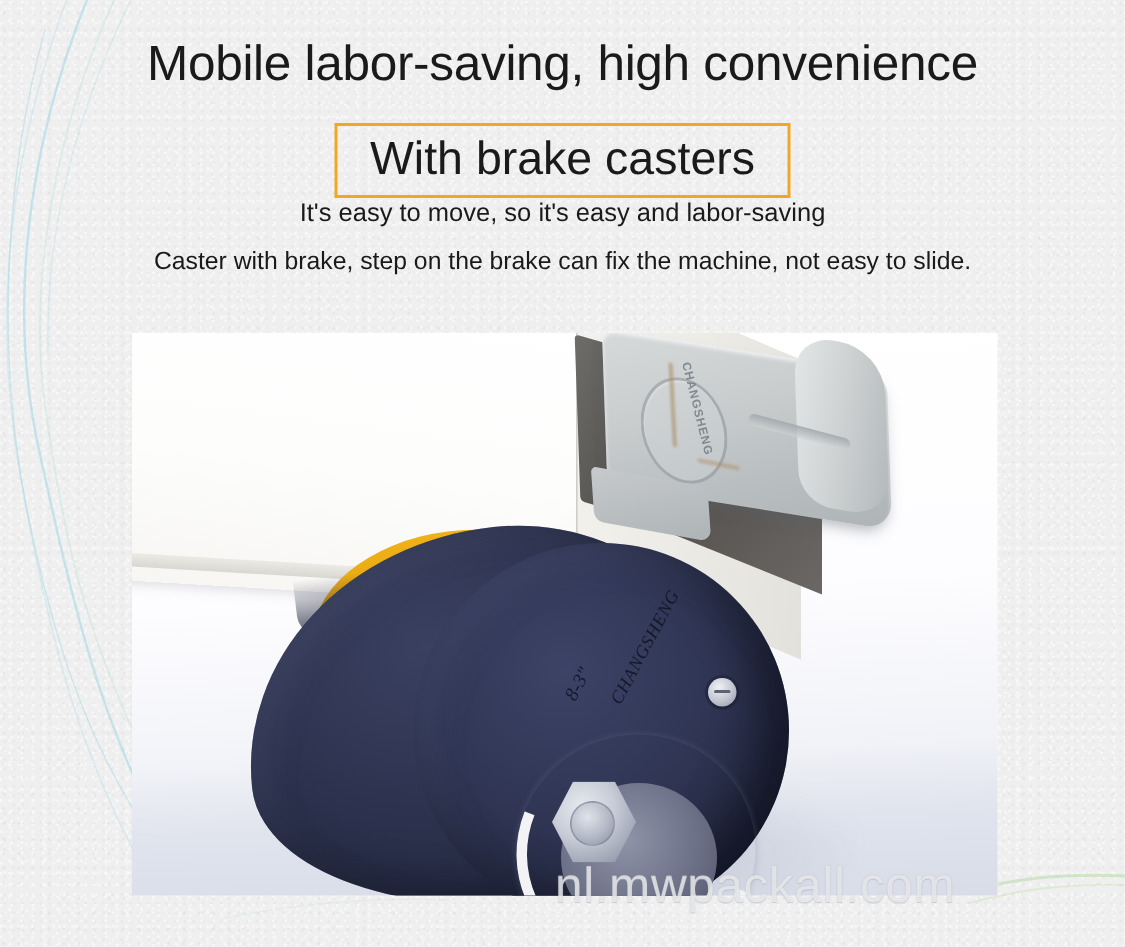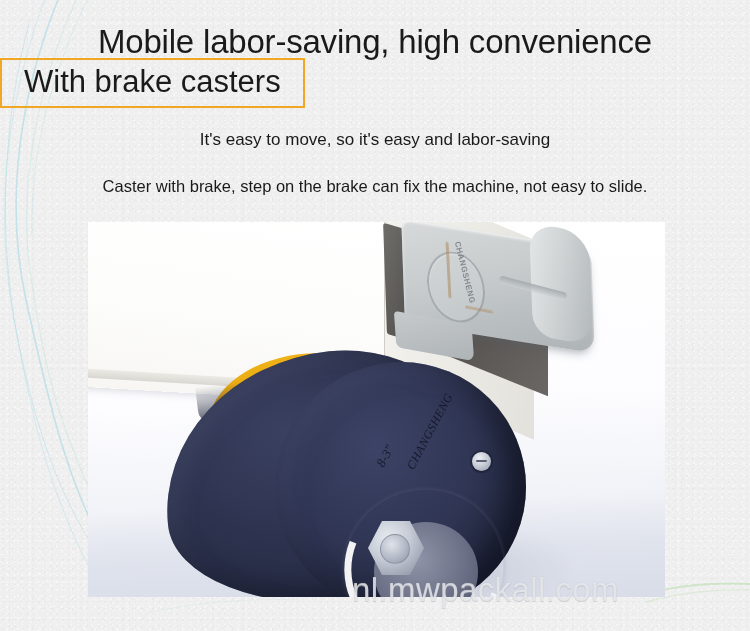--- a/index.html
+++ b/index.html
@@ -41,44 +41,43 @@
     text-align:center;
     font-size:33px;
     line-height:1;
     color:#1a1a1a;
     margin-top:13px;
     letter-spacing:-0.2px;
     white-space:nowrap;
   }
 
   .boxed-wrap{
-    display:flex; justify-content:flex-start;
-    margin-top:0;
+    display:flex; justify-content:center;
+    margin-top:24px;
   }
   .boxed-title{
     border:2px solid #f0a824;
     padding:5px 22px 8px 22px;
     font-size:31px;
     line-height:1.08;
     color:#1a1a1a;
     white-space:nowrap;
   }
 
   .sub-line-1{
     text-align:center;
     font-size:17px;
     color:#1a1a1a;
-    margin-top:22px;
     white-space:nowrap;
   }
   .sub-line-2{
     text-align:center;
     font-size:16.5px;
     color:#1a1a1a;
-    margin-top:27px;
+    margin-top:13px;
     white-space:nowrap;
   }
 
   
   .photo{
     position:absolute;
     left:88px; top:222px;
     width:577px; height:375px;
     z-index:4;
     overflow:hidden;
@@ -298,21 +297,21 @@
     position:absolute; left:-18px; top:-4px;
     width:46px; height:110px;
     background:linear-gradient(110deg,#6f6d6a 0%,#5a5855 55%,#4b4946 100%);
     transform:skewY(18deg) rotate(-2deg);
     border-radius:3px;
   }
 
   
   .watermark{
     position:absolute;
-    left:352px; top:573px;
+    left:370px; top:573px;
     z-index:9;
     font-size:33px;
     line-height:1;
     color:rgba(255,255,255,.62);
     text-shadow:
       0 1px 0 rgba(170,175,185,.45),
       0 0 1px rgba(150,156,168,.5);
     letter-spacing:.4px;
     white-space:nowrap;
     pointer-events:none;

